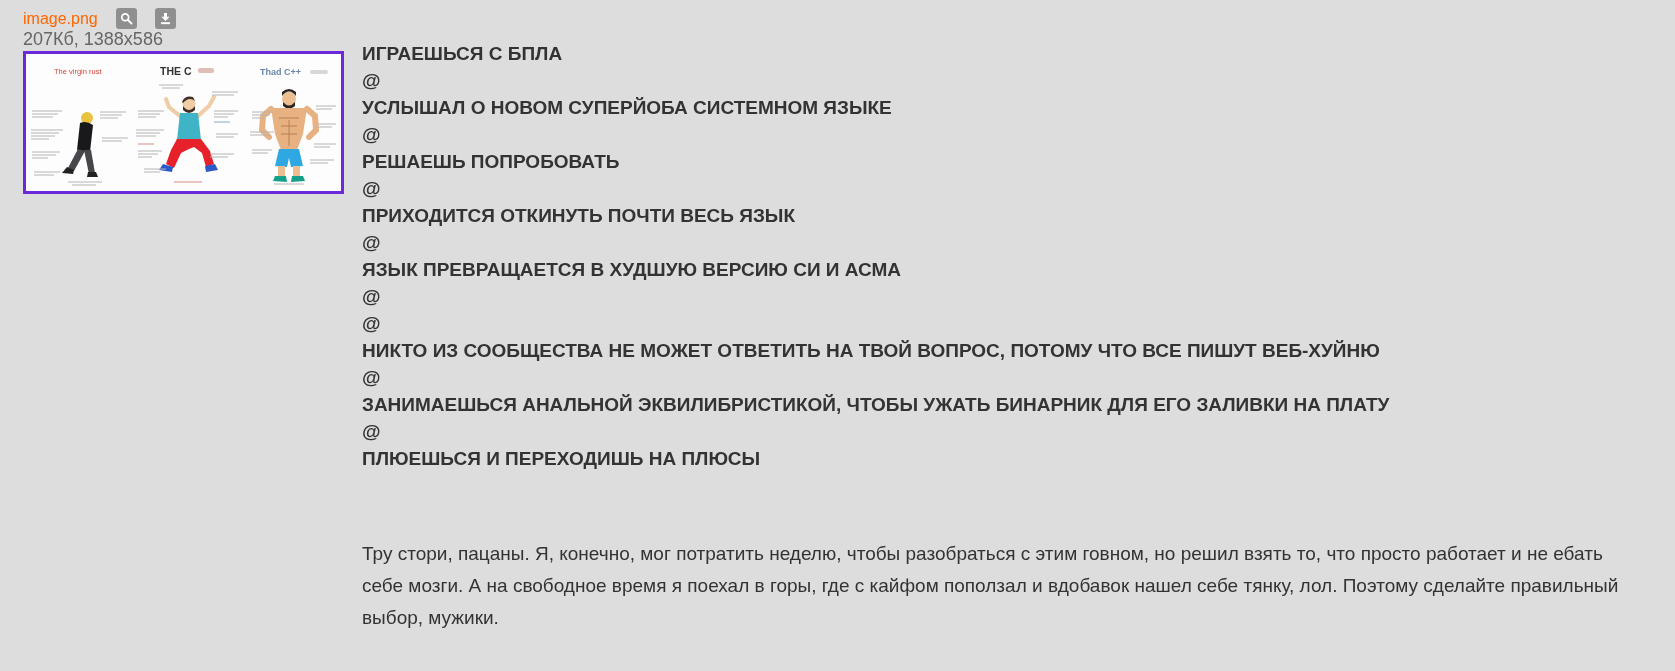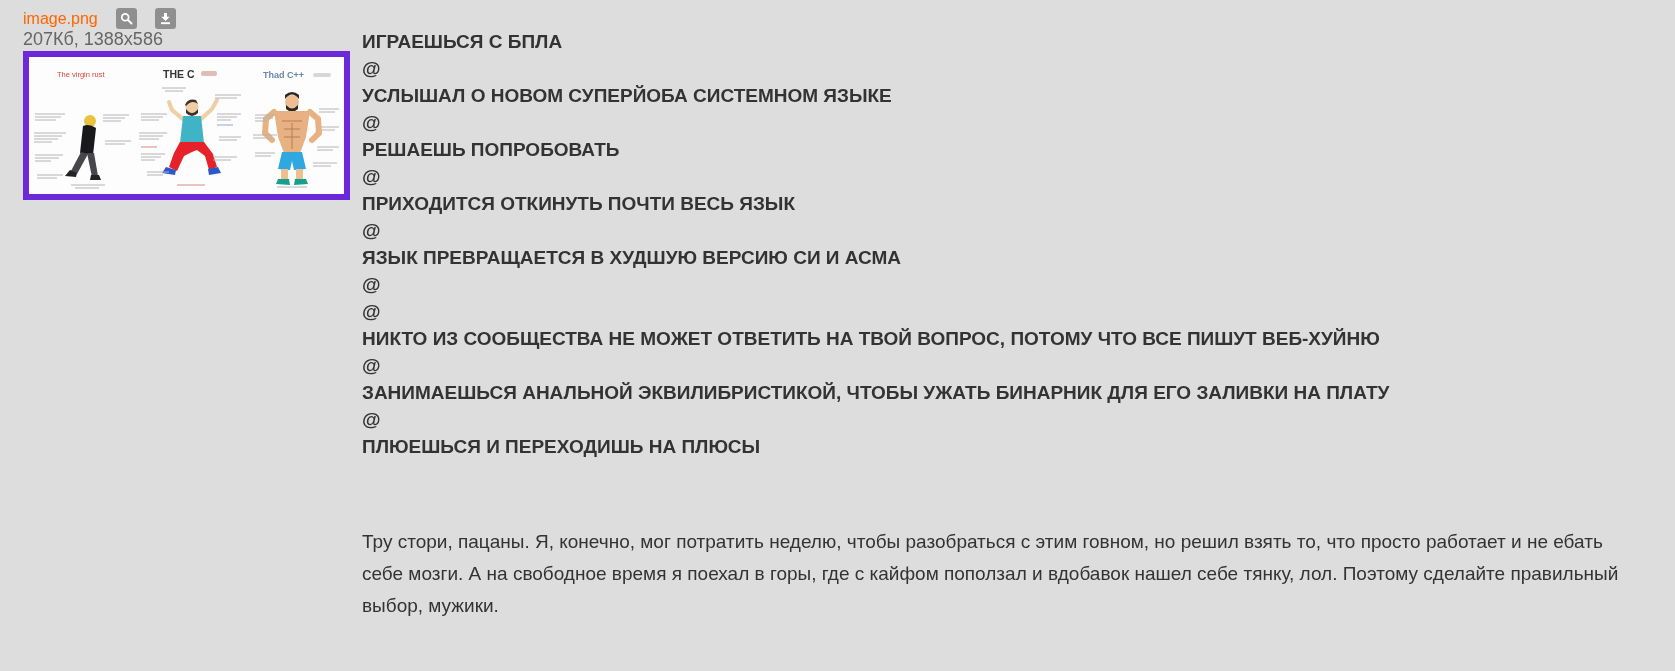--- a/index.html
+++ b/index.html
@@ -52,32 +52,32 @@
     color: #666666;
     font-size: 18px;
     margin-top: 2px;
     line-height: 16px;
   }
   .thumb {
     margin-top: 4px;
     width: 315px;
     height: 137px;
     background: #ffffff;
-    border: 6px solid #6d28d9;
+    border: 3px solid #6d28d9;
     cursor: pointer;
     box-sizing: content-box;
   }
   .thumb svg { display: block; }
   .thumb text { font-family: "Liberation Sans", "DejaVu Sans", sans-serif; }
 
   
   .message {
     position: absolute;
     left: 362px;
-    top: 28px;
+    top: 40px;
     width: 1312px;
   }
   .shout-line {
     font-weight: bold;
     font-size: 19px;
     line-height: 27px;
     color: #333333;
     white-space: nowrap;
   }
   .story {

